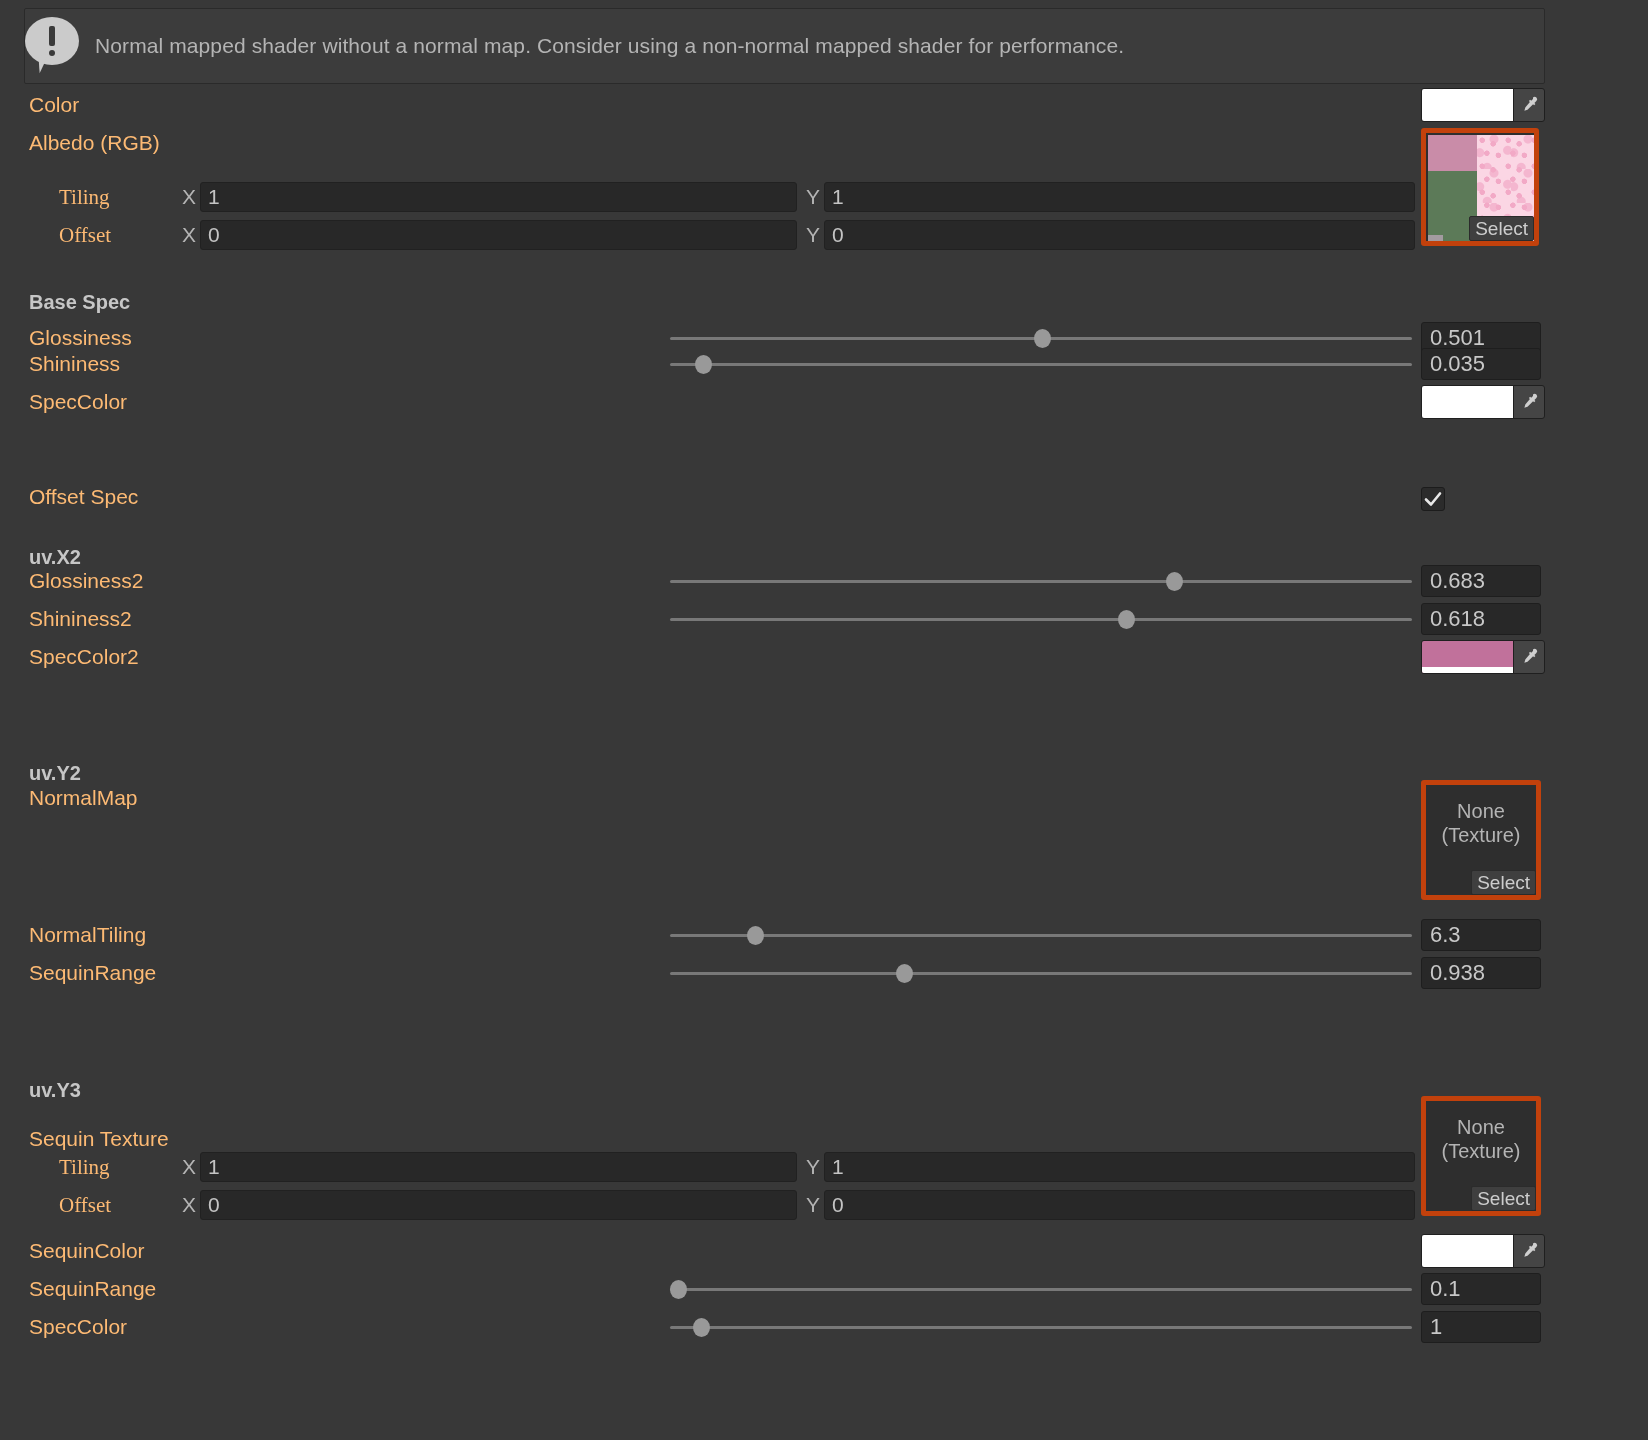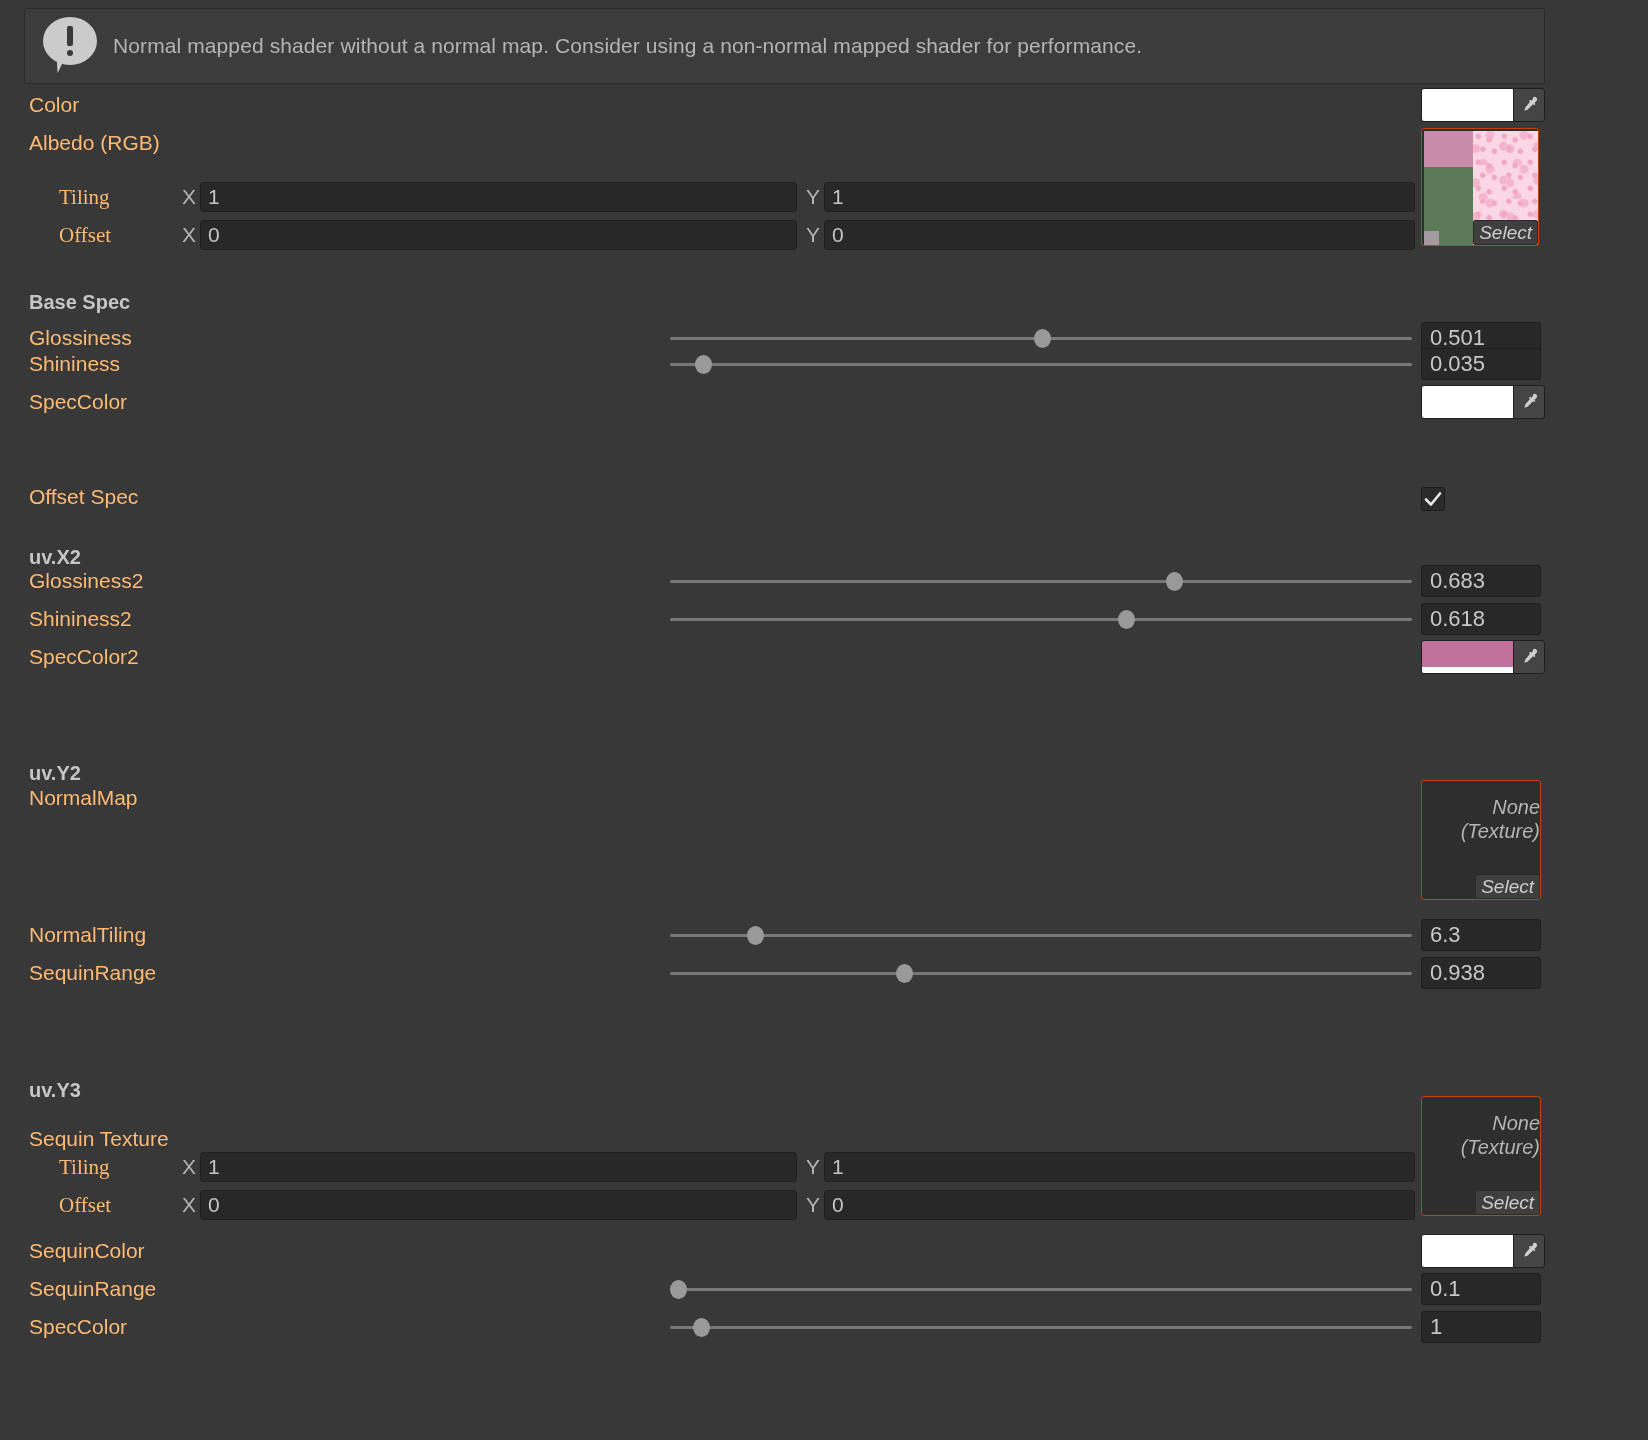--- a/index.html
+++ b/index.html
@@ -15,21 +15,21 @@
   
   .helpbox {
     position: absolute;
     left: 24px; top: 8px;
     width: 1521px; height: 76px;
     background: #3c3c3c;
     border: 1px solid #2a2a2a;
     border-radius: 2px;
     display: flex;
     align-items: center;
-    padding-left: 18px;
+    padding-left: 0;
   }
   .warn-icon {
     width: 56px; height: 58px;
     position: relative;
     flex: 0 0 56px;
     margin-right: 14px;
   }
   .warn-icon .bubble {
     position: absolute;
     left: 0; top: 0;
@@ -194,34 +194,33 @@
     background: #2b2b2b;
     border: 1px solid #1c1c1c;
     border-radius: 3px;
   }
   .checkbox svg { display: block; }
 
   
   .texfield {
     position: absolute;
     background: #2e2e2e;
-    border: 1px solid #c2410c;
+    border: 5px solid #c2410c;
     border-radius: 3px;
     overflow: hidden;
-    font-style: italic;
   }
   .texfield .preview {
     position: absolute;
     left: 2px; top: 2px;
     width: 114px; height: 114px;
   }
   .texfield .none-text {
     position: absolute;
     left: 0; right: 0; top: 14px;
-    text-align: right;
+    text-align: center;
     color: #b4b4b4;
     font-size: 20px;
     line-height: 24px;
   }
   .selectbtn {
     position: absolute;
     right: 0; bottom: 0;
     background: #3f3f3f;
     border: 1px solid #2b2b2b;
     border-radius: 2px;

